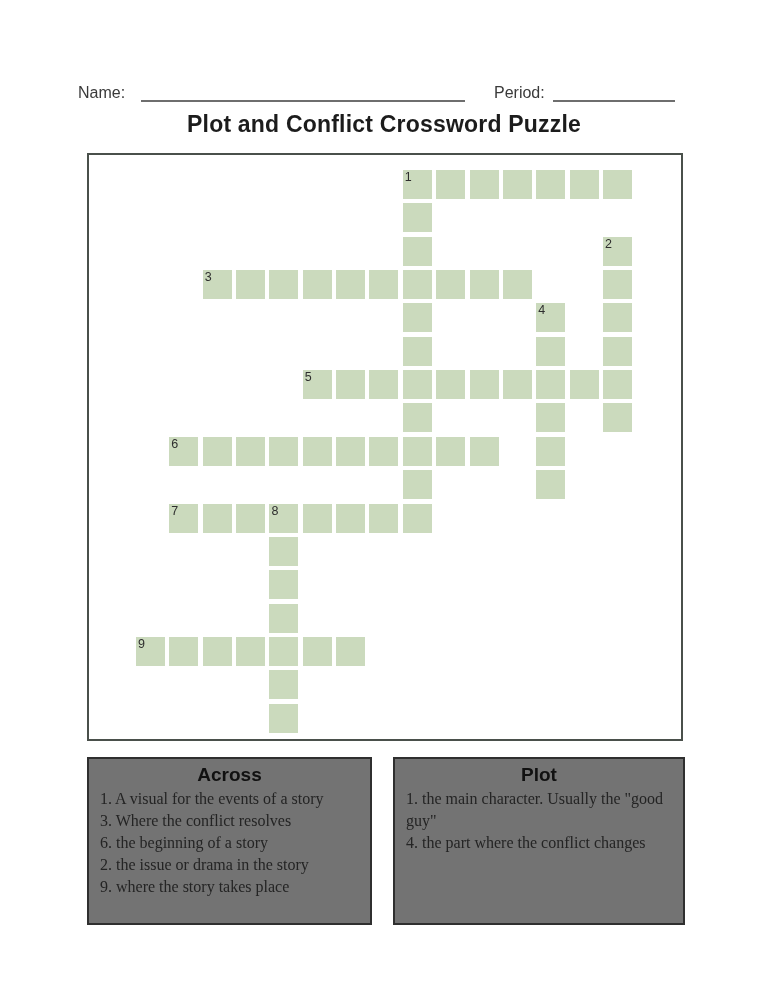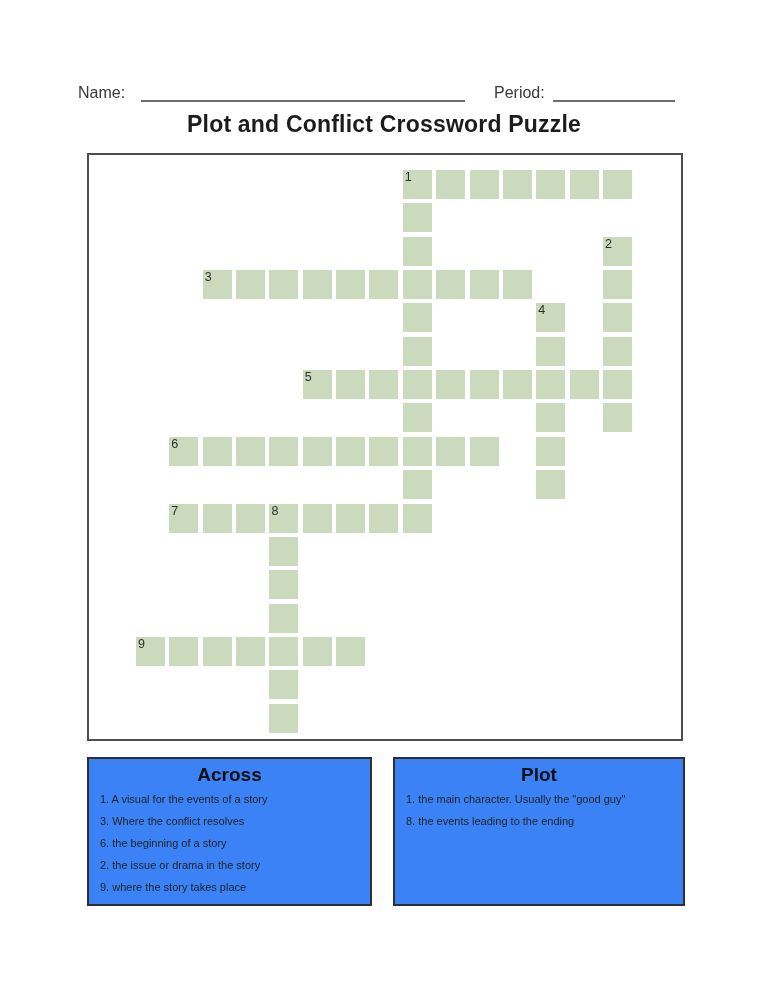--- a/index.html
+++ b/index.html
@@ -17,31 +17,31 @@
     position:absolute;left:87px;top:153px;width:596px;height:588px;
     border:2px solid var(--grid-border,#4a504b);box-sizing:border-box;background:#ffffff;
   }
   .cell{
     position:absolute;width:29px;height:29px;background:var(--cell-green,#cbdabd);
   }
   .cell-num{
     position:absolute;top:0px;left:2px;font-size:12.5px;line-height:14px;color:#2e2e2e;
   }
   .clue-box{
-    position:absolute;top:757px;height:149px;border:2px solid var(--box-border,#2f2f2f);
-    box-sizing:border-box;background:#3b82f6;
+    position:absolute;top:757px;height:168px;border:2px solid var(--box-border,#2f2f2f);
+    box-sizing:border-box;background:#737373;
   }
   .clue-box.across{left:87px;width:285px;}
   .clue-box.down{left:393px;width:292px;}
   .clue-title{
     text-align:center;font-weight:bold;font-size:19px;color:#111;
     margin-top:4px;line-height:24px;
   }
   .clue-list{padding:1px 6px 0 11px;}
-  .clue-item{font-size:11px;line-height:22px;color:#242424;}
+  .clue-item{font-size:16px;line-height:22px;color:#242424;font-family:Liberation Serif, serif;}
 </style>
 </head>
 <body>
 
 <div class="page" style="--cell-green: #cbdabd; --grid-border: #4a504b; --box-border: #2f2f2f;">
 
   <span class="hdr-label" style="left:78px">Name:</span>
   <div class="uline" style="left:141px;width:324px"></div>
 
   <span class="hdr-label" style="left:494px">Period:</span>
@@ -151,17 +151,17 @@
         <div class="clue-item">6. the beginning of a story</div>
         <div class="clue-item">2. the issue or drama in the story</div>
         <div class="clue-item">9. where the story takes place</div>
       </div>
   </div>
 
   <div class="clue-box down">
     <div class="clue-title">Plot</div>
     <div class="clue-list">
         <div class="clue-item">1. the main character. Usually the "good guy"</div>
-        <div class="clue-item">8. the events leading to the ending</div>
+        <div class="clue-item">4. the part where the conflict changes</div>
       </div>
   </div>
 
 </div>
 
 </body></html>

